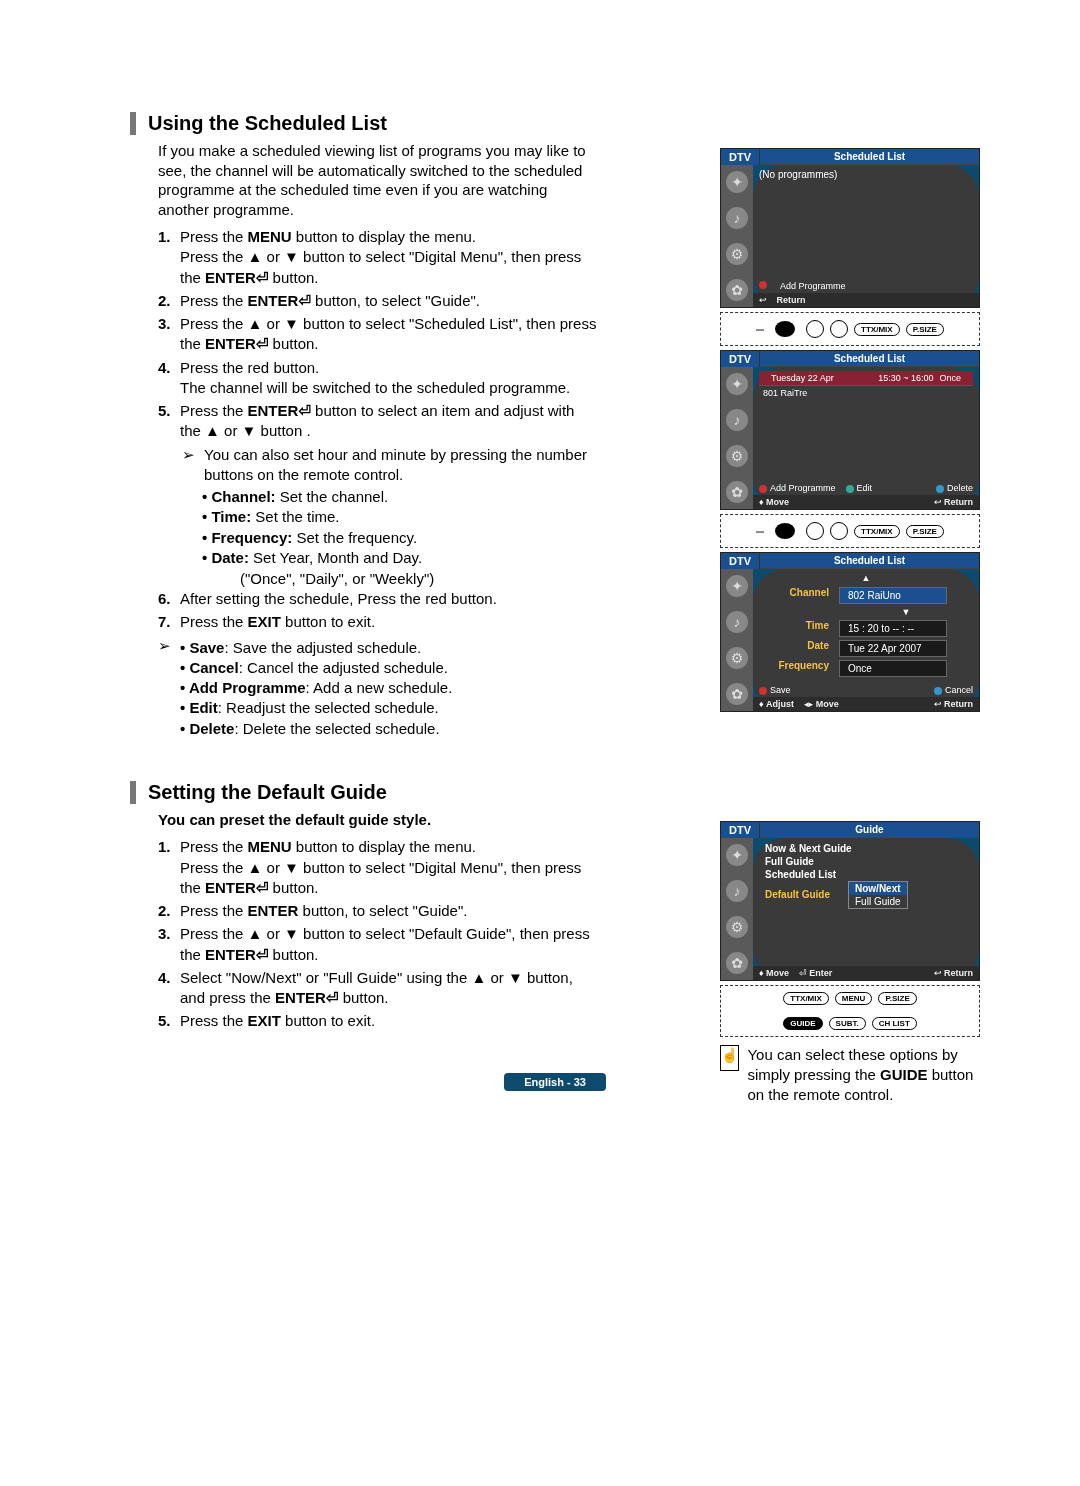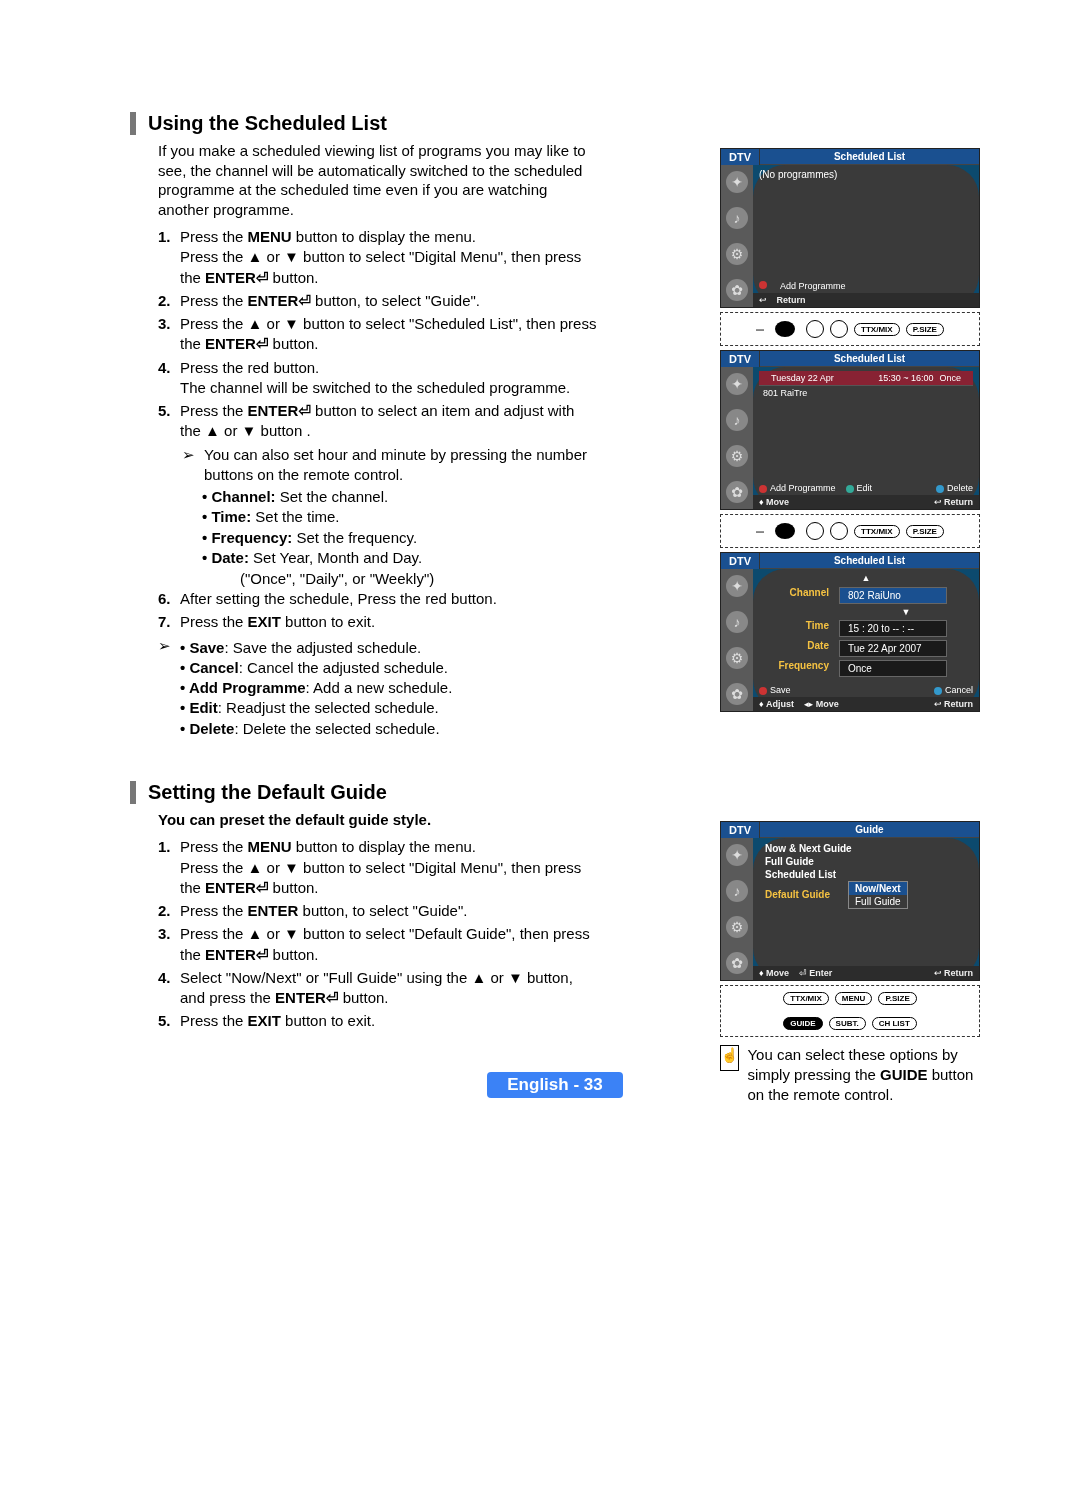--- a/index.html
+++ b/index.html
@@ -211,23 +211,23 @@
     border: 1px solid #000;
     font-size: 14px;
     text-align: center;
   }
   .page-foot {
     text-align: center;
     margin-top: 40px;
   }
   .page-foot .pill {
     display: inline-block;
-    background: #3b82f6;
+    background: #0c4a6e;
     color: #fff;
-    font-size: 17px;
+    font-size: 11px;
     font-weight: bold;
     padding: 3px 20px;
     border-radius: 4px;
   }
   .enter-glyph { font-weight: bold; }
 </style>
 </head>
 <body>
 
 <div class="page">

